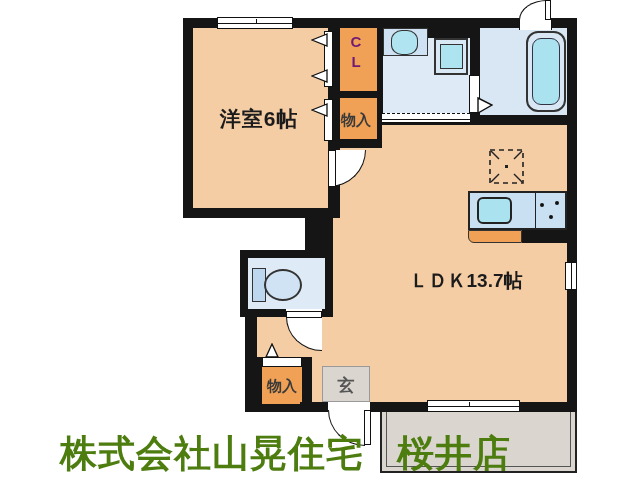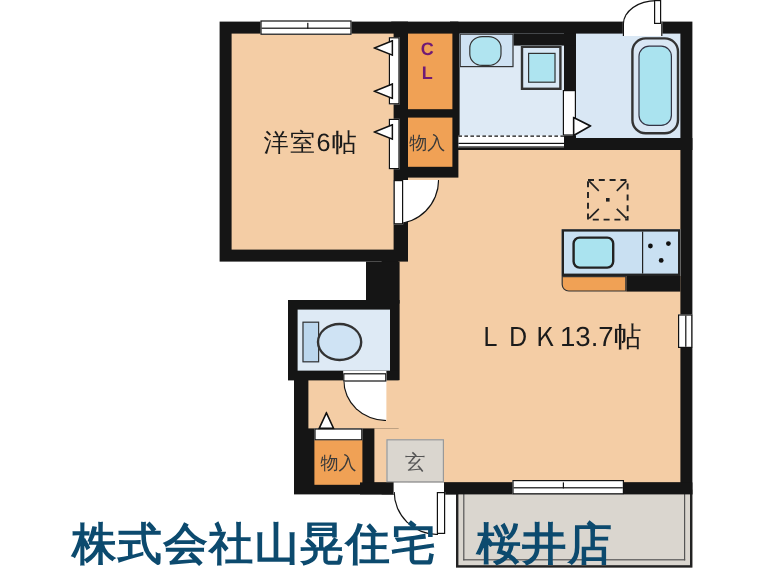--- a/index.html
+++ b/index.html
@@ -6,32 +6,32 @@
   .canvas{position:relative;width:640px;height:480px;background:#ffffff;overflow:hidden;
           font-family:"Liberation Sans","DejaVu Sans",sans-serif;}
   .abs{position:absolute;box-sizing:border-box;}
   .wall{background:#151515;}
   .floor{background:#f4cda5;}
   .wet{background:#deeaf5;}
   .bathf{background:#d9e7f4;}
   .orange{background:#f0a155;}
   .tile{background:#dad6cf;}
   .white{background:#ffffff;}
-  .lbl{position:absolute;transform:translate(-50%,-50%);white-space:nowrap;color:#1b1b1b;}
+  .lbl{position:absolute;transform:translate(-50%,-50%);white-space:nowrap;color:#1b1b1b;font-weight:bold;}
   .win{background:#fff;border:1px solid #111;}
   .win .rail{position:absolute;left:0;right:0;top:5px;height:1px;background:#111;}
   .win .tick{position:absolute;top:1px;width:1px;height:5px;background:#111;}
   .vwin .vrail{position:absolute;top:0;bottom:0;left:5px;width:1px;background:#111;}
   .disc{background:#fff;}
   .disc.br{border-bottom-right-radius:100% 100%;border-right:1px solid #111;border-bottom:1px solid #111;}
   .disc.bl{border-bottom-left-radius:100% 100%;border-left:1px solid #111;border-bottom:1px solid #111;}
   .disc.tl{border-top-left-radius:100% 100%;border-left:1px solid #111;border-top:1px solid #111;}
   .leaf{background:#fff;border:1px solid #111;}
   .slot{background:#fff;border:1px solid #111;}
-  .wm{position:absolute;left:60px;top:429px;font-size:37px;font-weight:bold;color:#0c4a6e;letter-spacing:1px;white-space:nowrap;}
+  .wm{position:absolute;left:60px;top:429px;font-size:37px;font-weight:bold;color:#4d7c0f;letter-spacing:1px;white-space:nowrap;}
   .wm .branch{margin-left:33px;}
   svg{display:block;}
 </style>
 </head>
 <body>
 
 <div class="canvas">
 
   <div class="abs wall" style="left:318px;top:115px;width:259px;height:297px;"></div>
   <div class="abs floor" style="left:332px;top:125px;width:235px;height:277px;"></div>
@@ -152,21 +152,21 @@
     <div class="abs" style="left:65px;top:0;bottom:0;width:1px;background:#222;"></div>
     <div class="abs" style="left:7px;top:4px;width:35px;height:27px;background:#aae3ef;border:2px solid #222;border-radius:6px;"></div>
     <div class="abs" style="left:70px;top:10px;width:4px;height:4px;background:#111;border-radius:50%;"></div>
     <div class="abs" style="left:85px;top:8px;width:4px;height:4px;background:#111;border-radius:50%;"></div>
     <div class="abs" style="left:79px;top:22px;width:4px;height:4px;background:#111;border-radius:50%;"></div>
   </div>
   <div class="abs" style="left:468px;top:230px;width:54px;height:13px;background:#f0a155;border:1px solid #333;border-radius:0 0 0 6px;"></div>
   <div class="abs wall" style="left:522px;top:230px;width:45px;height:13px;"></div>
 
   <div class="lbl" style="left:259px;top:119px;font-size:21px;letter-spacing:1px;">洋室6帖</div>
-  <div class="lbl" style="left:466px;top:281px;font-size:23px;">ＬＤＫ13.7帖</div>
+  <div class="lbl" style="left:466px;top:281px;font-size:19px;">ＬＤＫ13.7帖</div>
   <div class="lbl" style="left:356px;top:52px;font-size:15px;font-weight:bold;color:#701a75;width:13px;word-break:break-all;line-height:1.35;text-align:center;white-space:normal;">CL</div>
   <div class="lbl" style="left:356px;top:120px;font-size:15px;color:#3a3a3a;">物入</div>
   <div class="lbl" style="left:282px;top:386px;font-size:15px;color:#3a3a3a;">物入</div>
   <div class="lbl" style="left:346px;top:385px;font-size:17px;color:#555;">玄</div>
 
   <div class="wm">
     <span>株式会社山晃住宅</span><span class="branch">桜井店</span>
   </div>
 
 </div>

